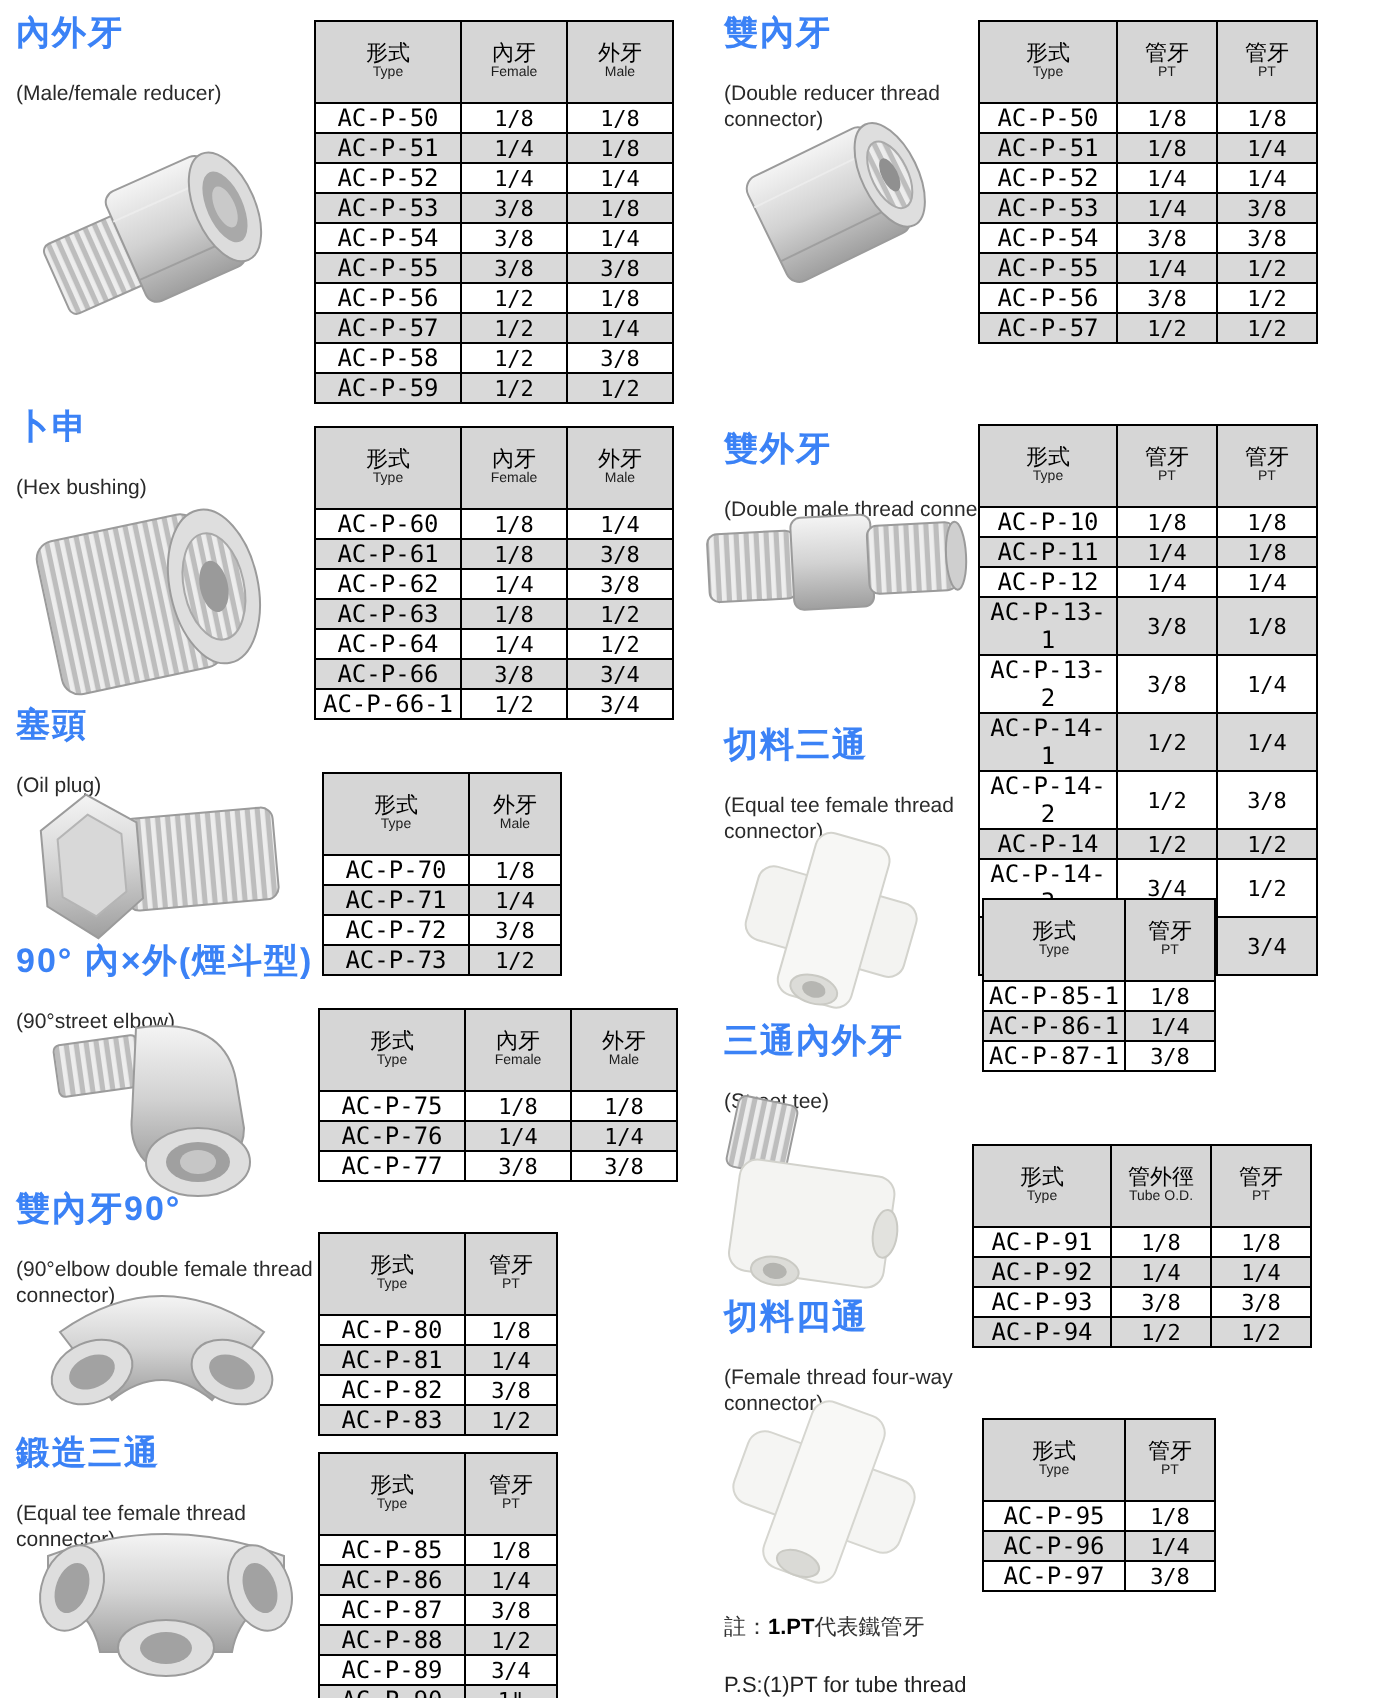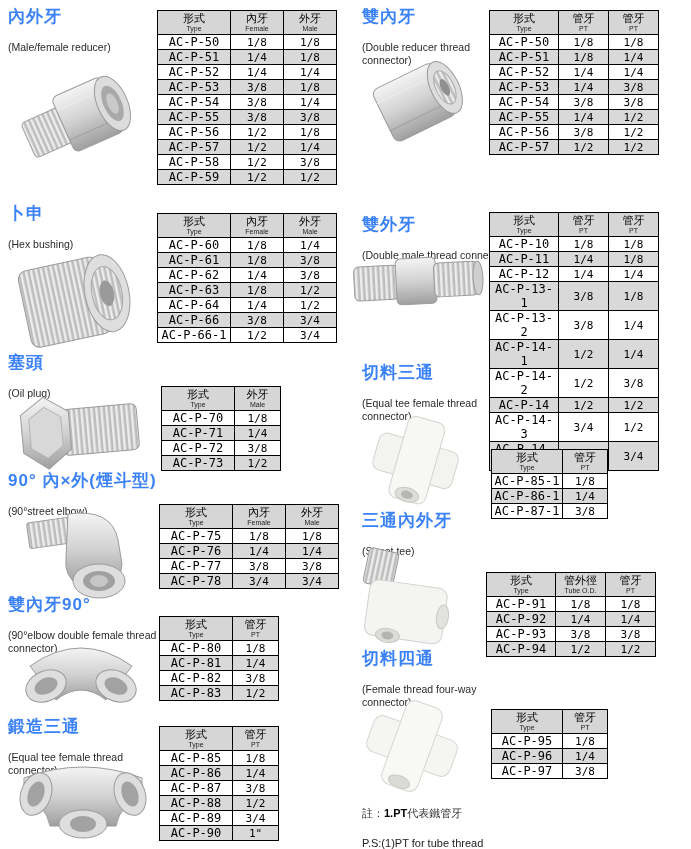--- a/index.html
+++ b/index.html
@@ -6,21 +6,21 @@
   html,body { background:#ffffff; }
   body {
     width:691px; height:849px; position:relative; overflow:hidden;
     font-family:"Liberation Sans", sans-serif; color:#111;
   }
   .abs { position:absolute; }
   .sec-title { font-size:17px; font-weight:bold; color:#3b82f6; letter-spacing:1px; line-height:1.1; white-space:nowrap; }
   .sec-sub { font-size:10.5px; color:#2a2a2a; line-height:1.3; max-width:150px; margin-top:14px; }
   table.spec { border-collapse:collapse; background:#fff; border:1.5px solid #000; }
   table.spec th, table.spec td { border:1px solid #000; text-align:center; vertical-align:middle; }
-  table.spec th { background:#d6d6d6; font-weight:normal; padding:1px 2px; height:24px; }
+  table.spec th { background:#d6d6d6; font-weight:normal; padding:1px 2px; height:41px; }
   table.spec thead th { border-bottom:1.5px solid #000; }
   .h-zh { display:block; font-size:11px; line-height:1.15; color:#000; }
   .h-en { display:block; font-size:7px; line-height:1.1; color:#1c1c1c; }
   table.spec td {
     height:15px; font-size:11px; padding:0 2px;
     font-family:"DejaVu Sans Mono", monospace; color:#000;
   }
   table.spec td:first-child { font-size:12px; }
   table.spec tbody tr:nth-child(even) td { background:#d9d9d9; }
   .c3a th:first-child { width:73px; } .c3a th:nth-child(n+2) { width:53px; }
@@ -284,25 +284,20 @@
       <tr>
         <td>AC-P-76</td>
         <td>1/4</td>
         <td>1/4</td>
       </tr>
       <tr>
         <td>AC-P-77</td>
         <td>3/8</td>
         <td>3/8</td>
       </tr>
-      <tr>
-        <td>AC-P-78</td>
-        <td>3/4</td>
-        <td>3/4</td>
-      </tr>
     </tbody>
   </table>
 
 <div class="abs" style="left:8px;top:596px">
   <div class="sec-title">雙內牙90°</div>
   <div class="sec-sub">(90°elbow double female thread connector)</div>
 </div>
 <svg class="photo" style="left:20px;top:638px" width="122" height="80" viewBox="0 0 122 80">
   <path d="M10 28 Q61 -8 112 28 L86 62 Q61 42 36 62 Z" fill="url(#gm)" stroke="#9b9b9b"></path>
   <ellipse cx="26" cy="48" rx="21" ry="15" transform="rotate(-24 26 48)" fill="#dedede" stroke="#9b9b9b"></ellipse>

